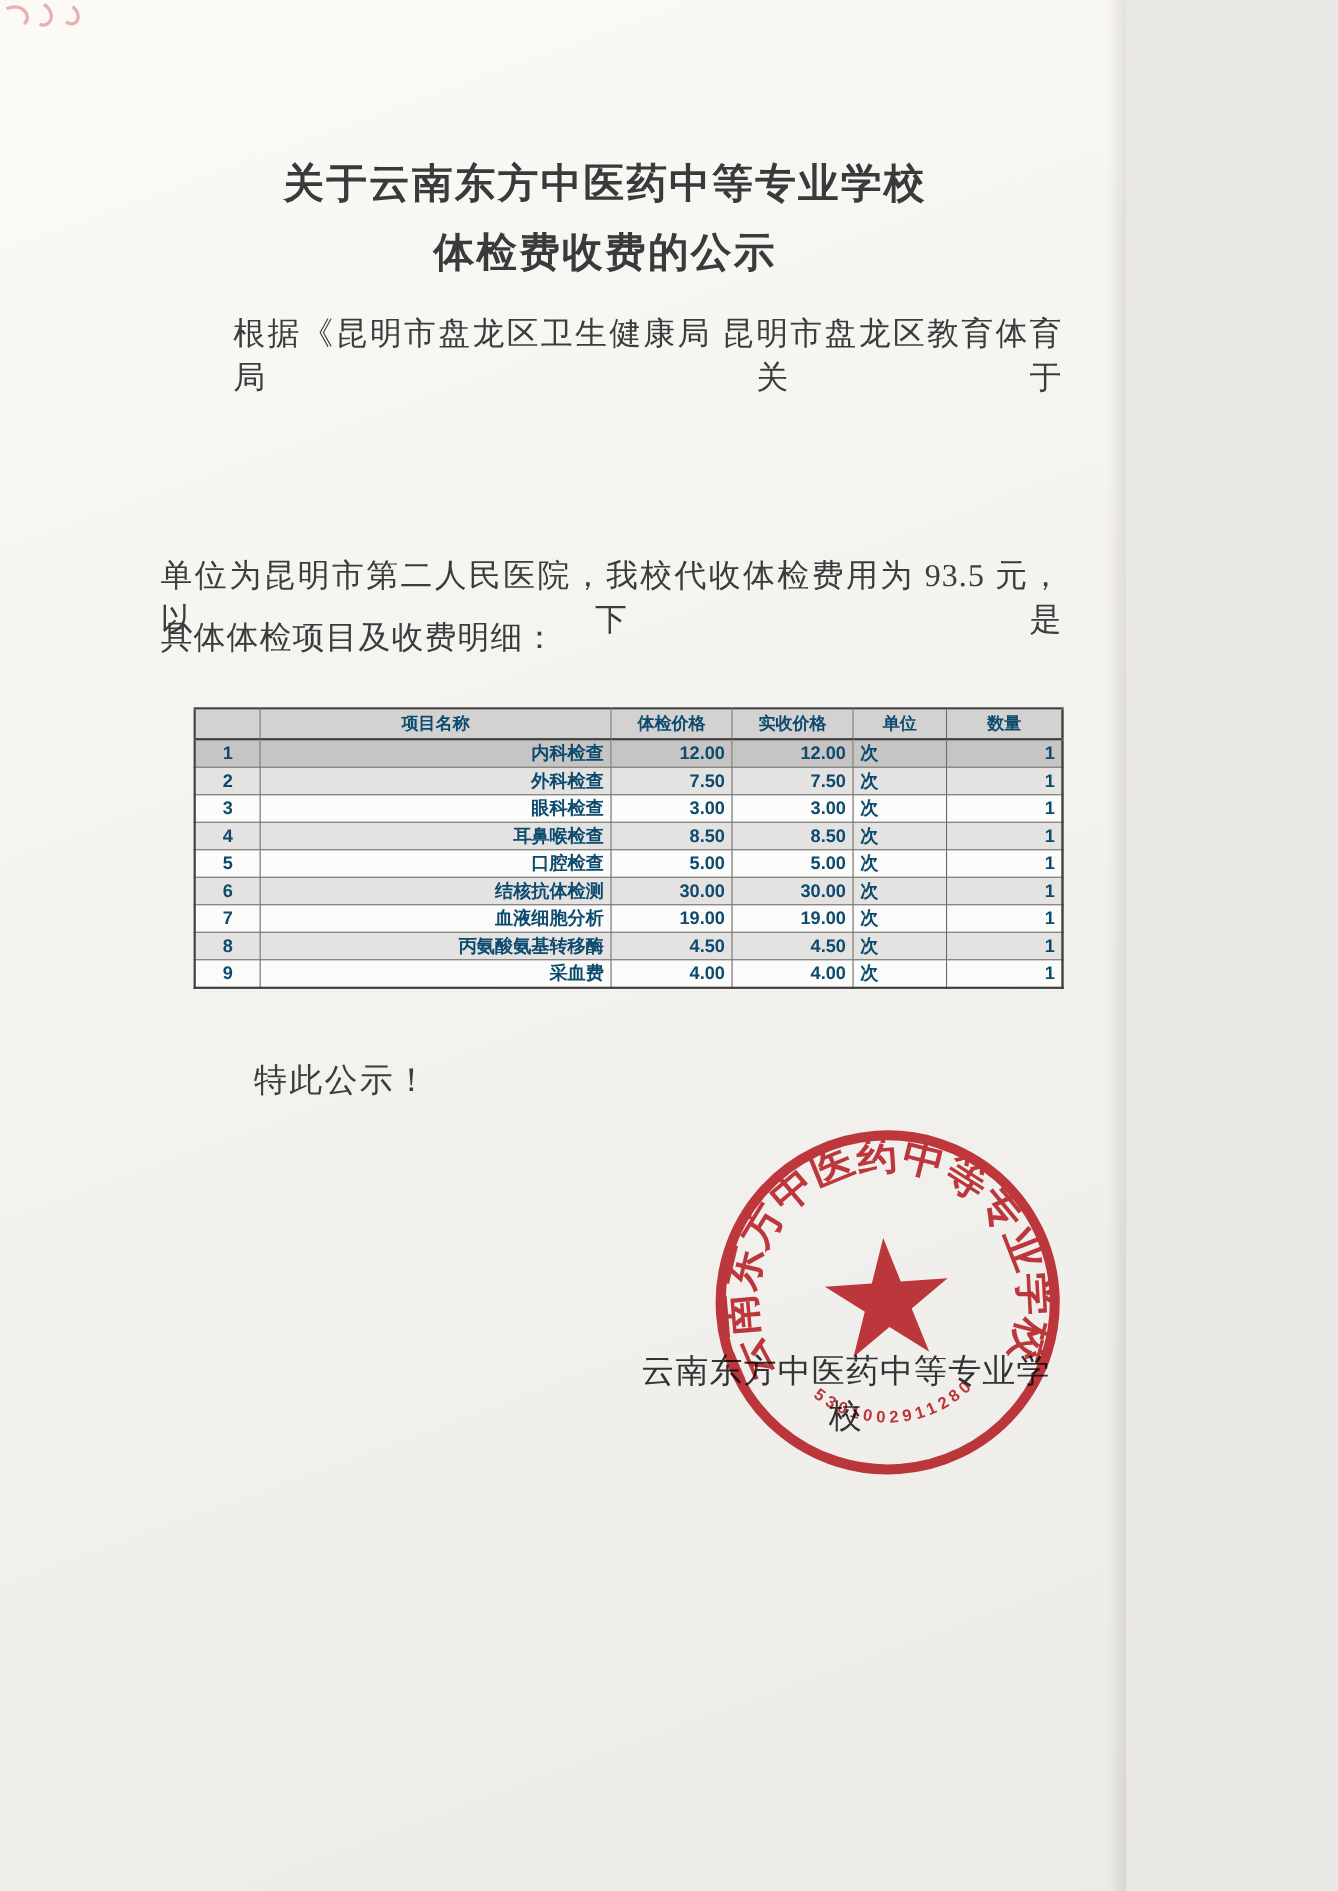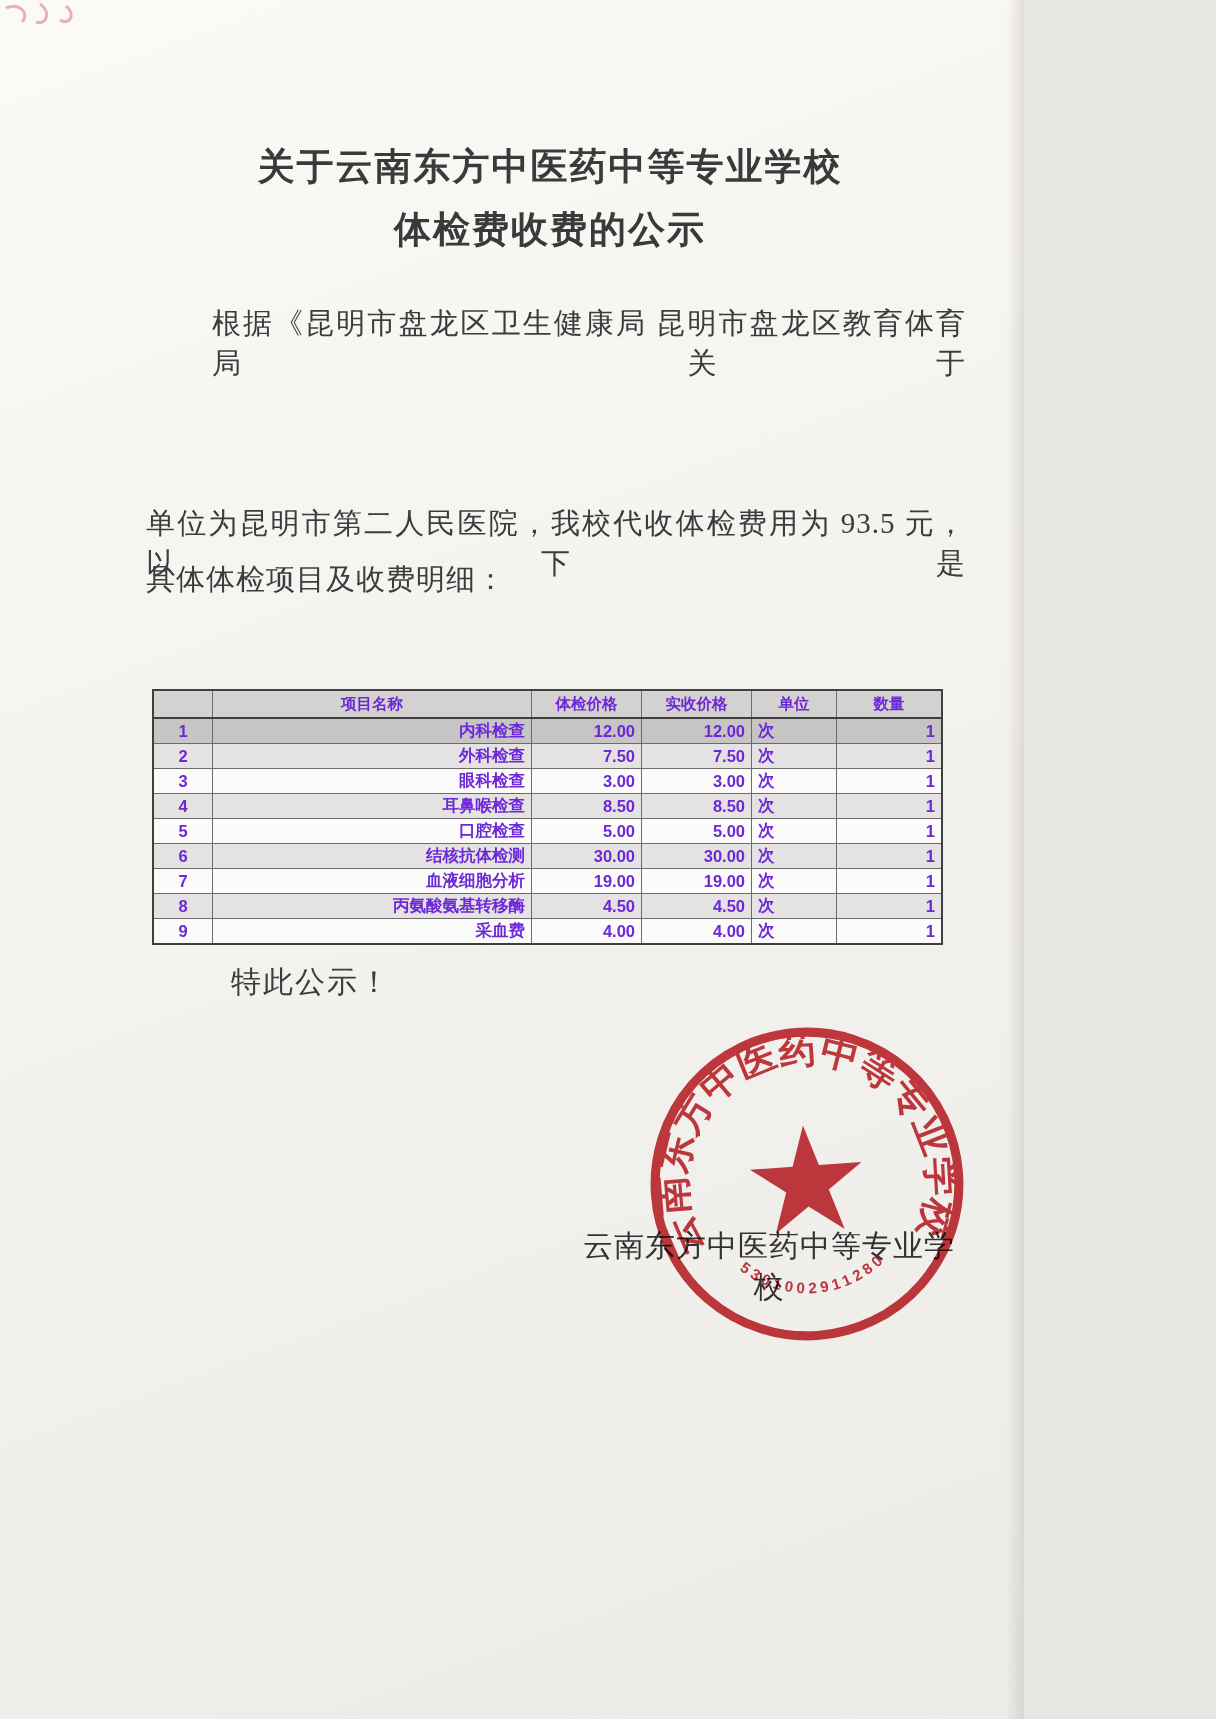--- a/index.html
+++ b/index.html
@@ -20,33 +20,32 @@
   .corner-marks { position:absolute; left:0px; top:0px; width:90px; height:70px; opacity:.75; }
 
   .title { position:absolute; left:0; width:1100px; text-align:center; font-weight:700;
            font-size:37px; letter-spacing:2px; color:#3a3a3a; }
   .title-1 { top:142px; }
   .title-2 { top:205px; }
 
   .para { position:absolute; left:146px; width:820px; font-size:29px; color:#3c3c3c;
           letter-spacing:1px; white-space:nowrap; }
   .para.justify { white-space:normal; text-align:justify; text-align-last:justify; }
-  .line-1 { top:304px; padding-left:66px; width:754px; }
+  .line-1 { top:284px; padding-left:66px; width:754px; }
   .line-2 { top:363px; }
   .line-3 { top:426px; }
   .line-4 { top:504px; }
   .line-5 { top:560px; }
 
   table.fee {
-    position:absolute; left:152px; top:643px; width:766px;
+    position:absolute; left:176px; top:643px; width:766px;
     border-collapse:collapse; table-layout:fixed;
     font-family:"Liberation Sans", sans-serif; font-weight:700;
-    font-size:16.5px; color:#6d28d9; background:#fbfbfa;
+    font-size:16.5px; color:#0c4a6e; background:#fbfbfa;
     border:2px solid #3f3f3f;
-    margin-top:46px;
   }
   table.fee th, table.fee td { border:1px solid #6b6b6b; padding:1px 6px; height:22px; overflow:hidden; white-space:nowrap; }
   table.fee thead th { background:#d3d2d0; border-bottom:2px solid #3f3f3f; border-top:2px solid #3f3f3f; height:24px; text-align:center; font-size:15.5px; }
   table.fee tbody tr:nth-child(even) { background:#e4e3e1; }
   table.fee tbody tr:first-child { background:#c6c5c3; }
   .col-0 { width:46px;  text-align:center; }
   .col-1 { width:306px; text-align:right; }
   .col-2 { width:97px;  text-align:right; }
   .col-3 { width:97px;  text-align:right; }
   .col-4 { width:72px;  text-align:left; }

